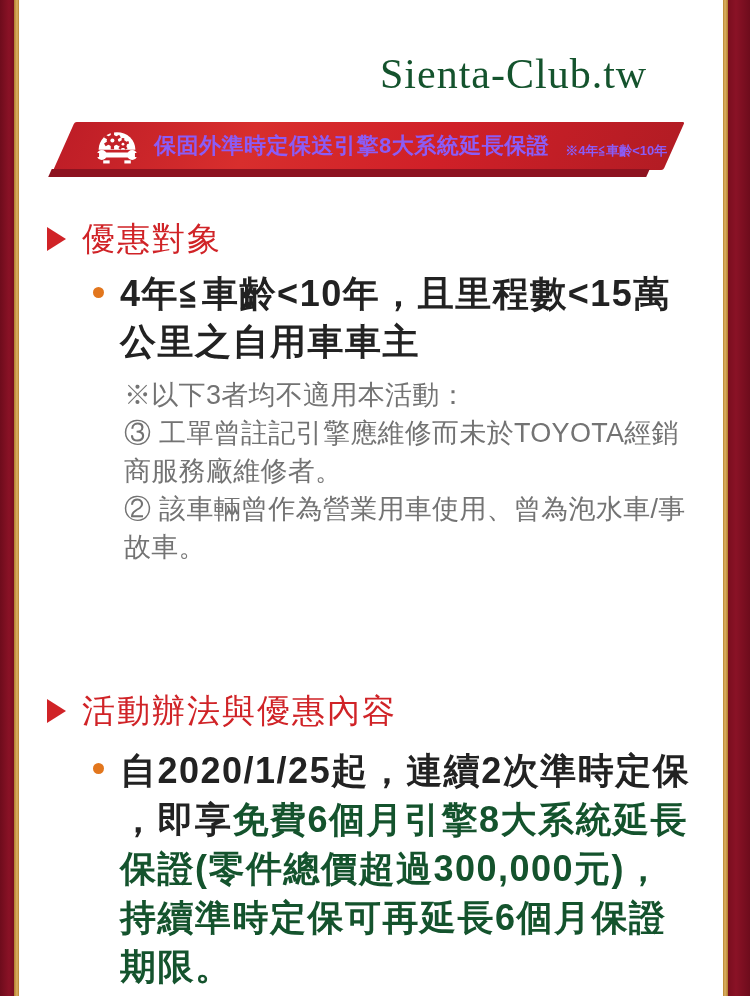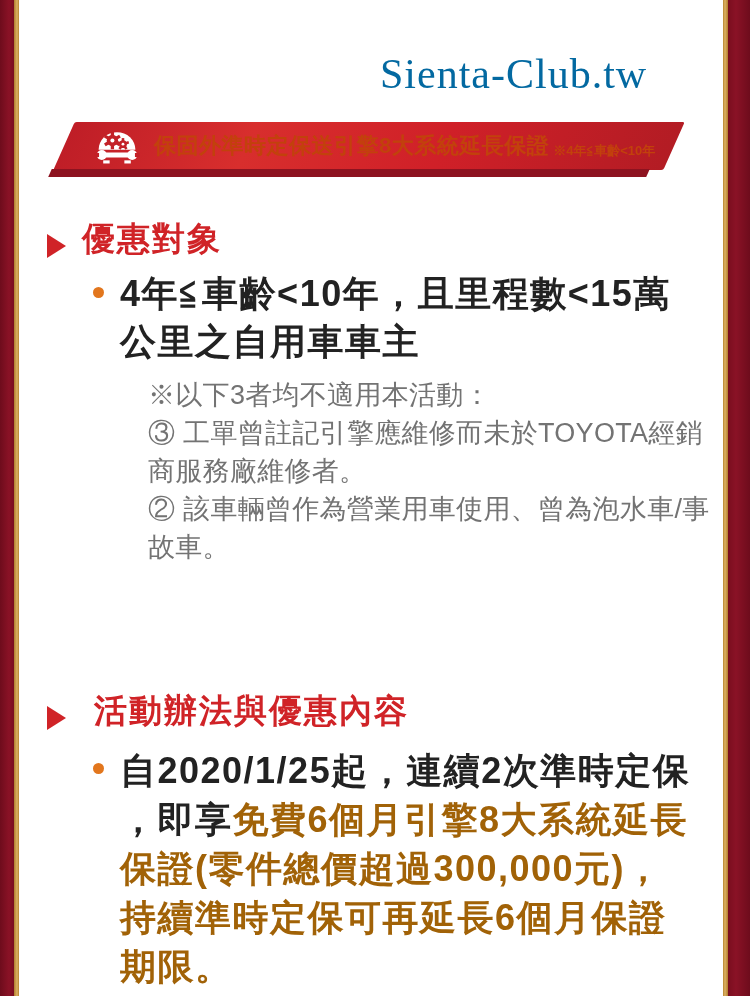--- a/index.html
+++ b/index.html
@@ -15,77 +15,77 @@
   }
   .border-right{
     position:absolute;right:0;top:0;bottom:0;width:28px;
     background:linear-gradient(270deg,#6e0c1c 0px,#8a1226 14px,#7a0e1f 22px,
       #b07c2e 22px,#dcb264 25px,#b8852f 27px,#ffffff 27px);
   }
   
   .watermark{
     position:absolute;left:380px;top:50px;
     font-family:"Liberation Serif", serif;
-    font-size:42px;color:#0369a1;letter-spacing:1px;white-space:nowrap;
+    font-size:42px;color:#14532d;letter-spacing:1px;white-space:nowrap;
   }
   
   .banner{position:absolute;left:64px;top:122px;width:610px;height:48px;}
   .banner-bg{
     position:absolute;top:0;left:0;right:0;bottom:0;
     background:linear-gradient(to right,#bf1e27,#d82e2d 30%,#d02028 62%,#b31c24 100%);
     transform:skewX(-24deg);border-radius:2px;
   }
   .banner-bg::after{
     content:"";position:absolute;left:-2px;right:14px;bottom:-7px;height:8px;
     background:#8d1320;
   }
   .banner-content{
     position:relative;height:100%;display:flex;align-items:center;
-    padding-left:30px;color:#c2410c;
+    padding-left:30px;color:#8b5cf6;
   }
   .banner-icon{flex:none;display:block;}
   .banner-icon svg{display:block;width:46px;height:40px;}
   .banner-title{
     font-size:22px;font-weight:bold;letter-spacing:0.5px;margin-left:14px;white-space:nowrap;
   }
   .banner-note{
-    font-size:13px;font-weight:bold;margin-left:4px;margin-top:10px;white-space:nowrap;
+    font-size:13px;font-weight:bold;margin-left:16px;margin-top:10px;white-space:nowrap;
   }
   
   .heading{
-    position:absolute;display:flex;align-items:flex-end;
-    color:#d02327;font-weight:bold;font-size:33px;letter-spacing:2px;line-height:38px;
+    position:absolute;display:flex;align-items:center;
+    color:#d02327;font-weight:normal;font-size:33px;letter-spacing:2px;line-height:38px;
     white-space:nowrap;
   }
   .heading .tri{
     width:0;height:0;flex:none;margin-right:16px;
     border-top:12px solid transparent;border-bottom:12px solid transparent;
     border-left:19px solid #d02327;
   }
   .heading-1{left:47px;top:220px;}
-  .heading-2{left:47px;top:692px;gap:12px;}
+  .heading-2{left:47px;top:692px;}
   
   .bullet{position:absolute;display:flex;align-items:flex-start;}
   .bullet .dot{
     flex:none;width:11px;height:11px;border-radius:50%;background:#e2761d;margin-top:17px;
   }
   .bullet .btext{
     margin:0 0 0 16px;width:572px;
     font-size:36px;font-weight:bold;line-height:48px;letter-spacing:1.5px;
     color:#222222;word-break:break-all;line-break:anywhere;
   }
   .bullet-1{left:93px;top:270px;}
   .bullet-2{left:93px;top:746px;}
   .bullet-2 .btext{line-height:49px;}
-  .seg-red{color:#a16207;}
+  .seg-red{color:#14532d;}
   
   .notes{
     position:absolute;left:124px;top:376px;width:578px;
     font-size:27px;line-height:38px;letter-spacing:0.3px;color:#737373;
-    word-break:break-all;line-break:anywhere;margin-left:24px;
+    word-break:break-all;line-break:anywhere;
   }
 </style>
 </head>
 <body>
 
 <div class="page">
 
   <div class="border-left"></div>
   <div class="border-right"></div>
 

